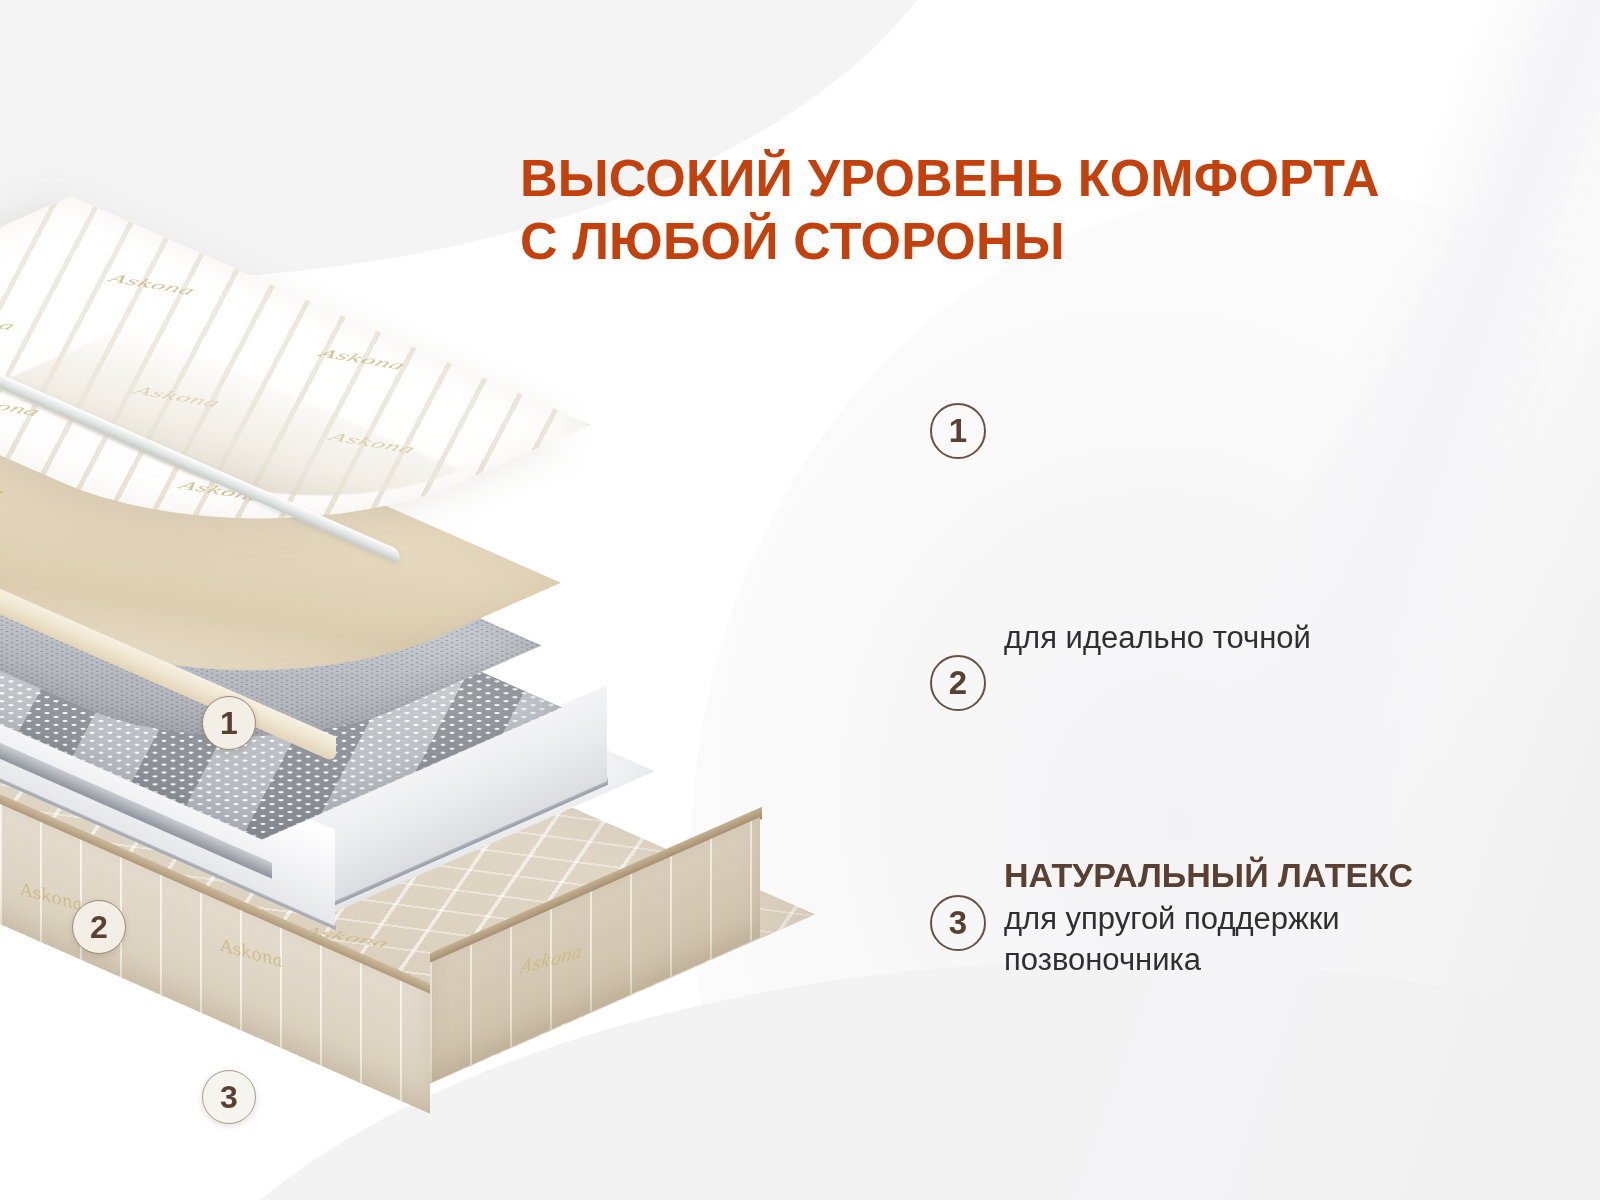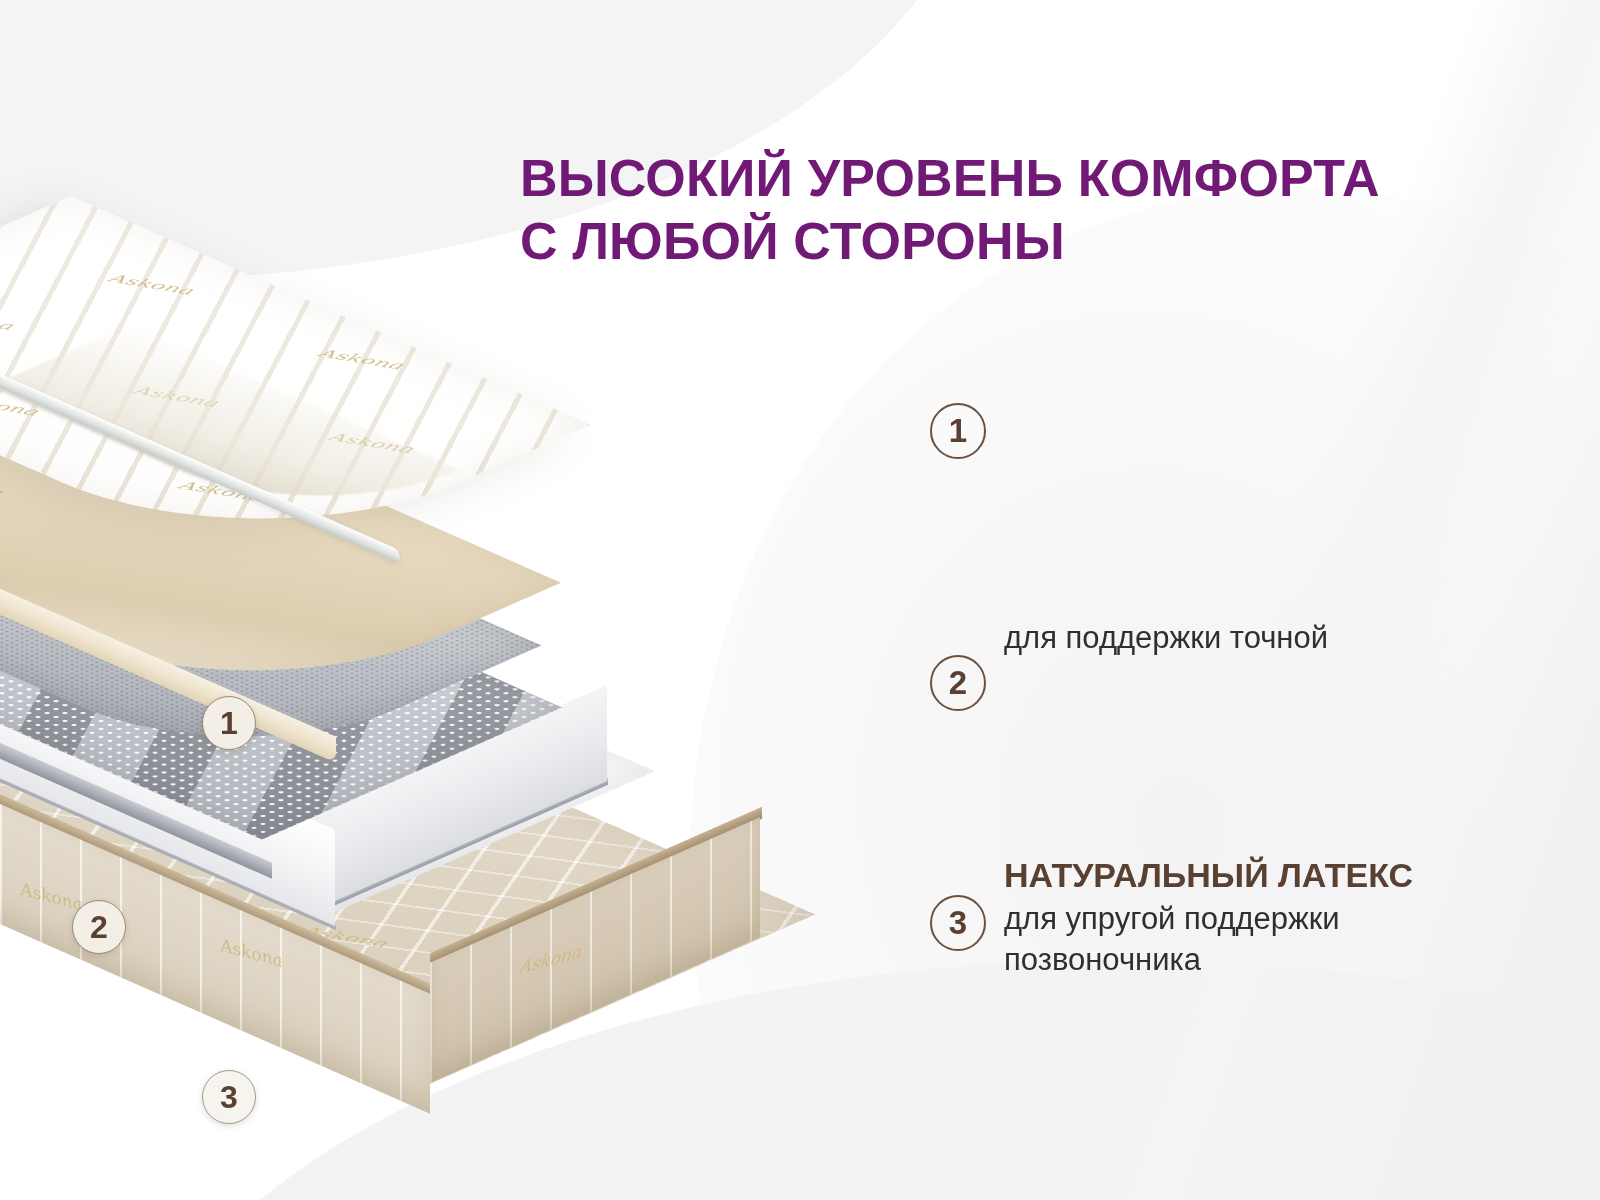--- a/index.html
+++ b/index.html
@@ -75,21 +75,21 @@
     background: radial-gradient(ellipse at 40% 40%, rgba(241,241,243,0.85) 0%, rgba(248,248,249,0.35) 55%, rgba(255,255,255,0) 75%);
     transform: rotate(-18deg);
   }
 
   
   .headline {
     position: absolute;
     left: 520px;
     top: 112px;
     width: 1010px;
-    color: #701a75;
+    color: #c2410c;
     font-size: 52px;
     font-weight: bold;
     line-height: 1.22;
     letter-spacing: 0.2px;
     text-align: left;
   }
   .headline span { display: block; }
 
   
   .features { position: absolute; left: 930px; top: 385px; width: 640px; }
@@ -445,21 +445,21 @@
       <div class="badge-outline">
         <span>1</span>
       </div>
     </div>
 
     <div class="feature f2">
       <div class="badge-outline">
         <span>2</span>
       </div>
       <div class="feature-text">
-        <div class="feature-line">для поддержки точной</div>
+        <div class="feature-line">для идеально точной</div>
       </div>
     </div>
 
     <div class="feature f3">
       <div class="badge-outline">
         <span>3</span>
       </div>
       <div class="feature-text">
         <div class="feature-title">НАТУРАЛЬНЫЙ ЛАТЕКС</div>
         <div class="feature-line">для упругой поддержки</div>

